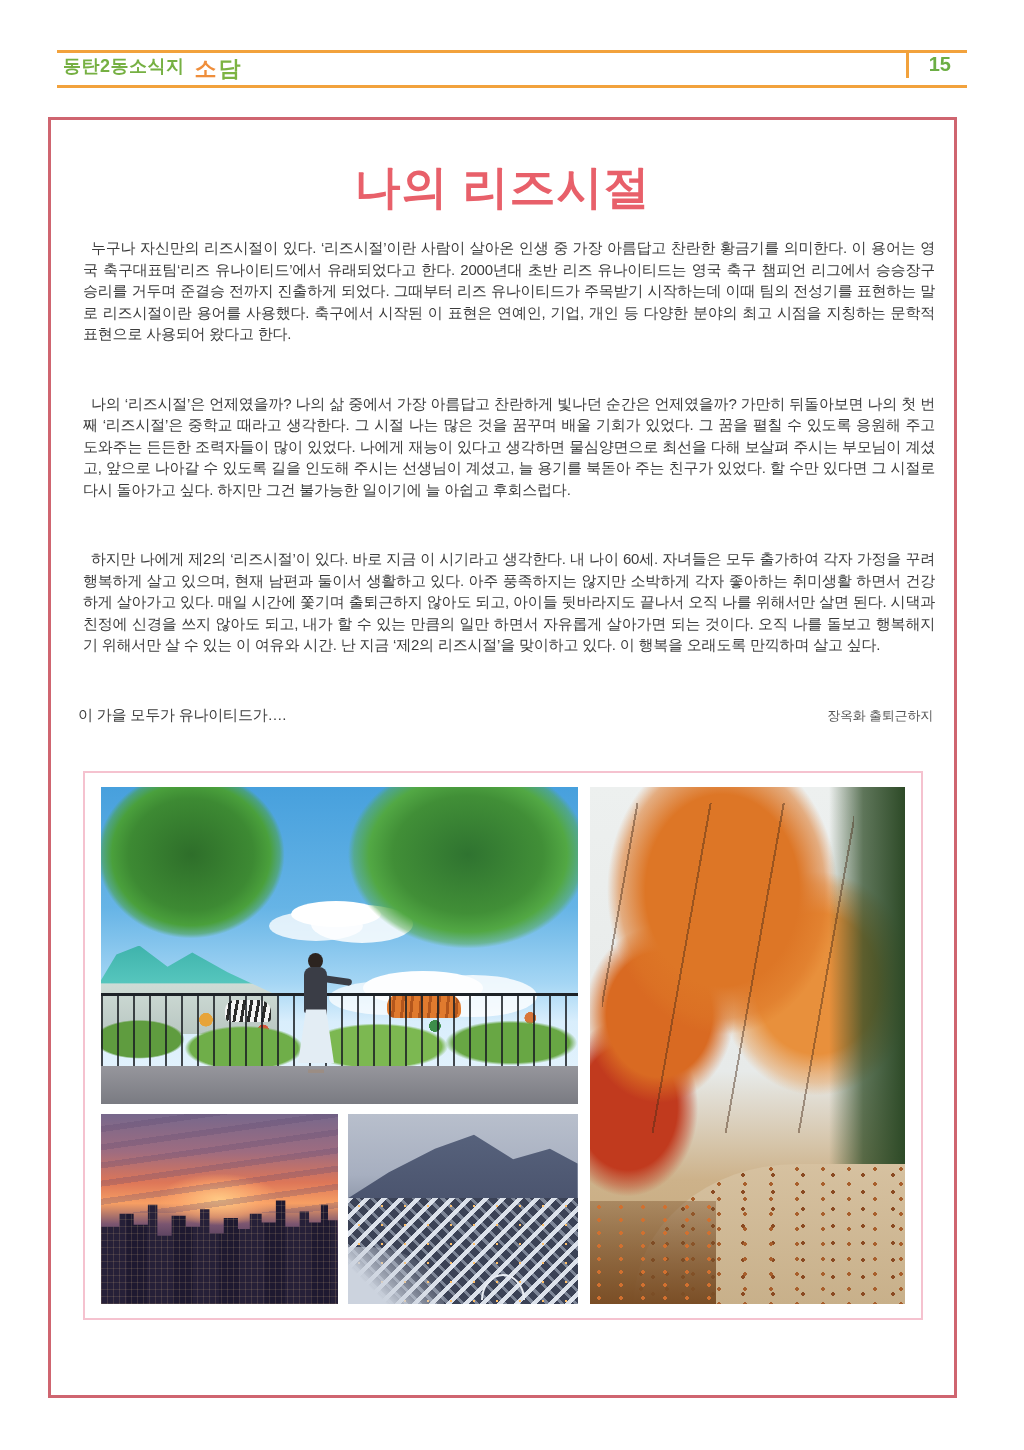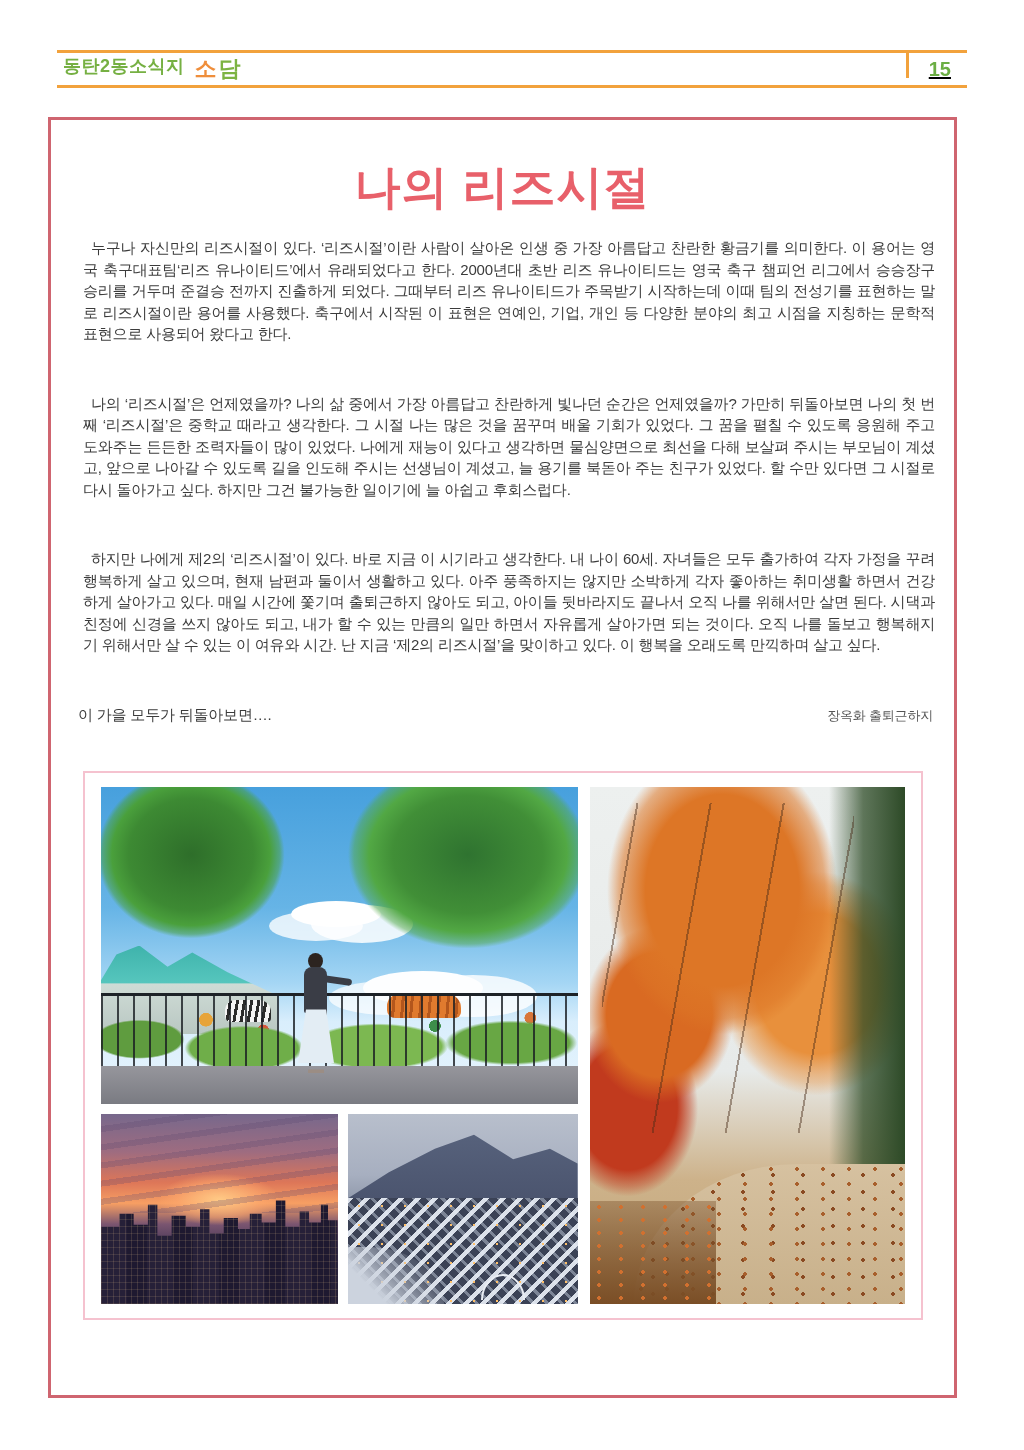--- a/index.html
+++ b/index.html
@@ -9,21 +9,21 @@
 
   
   .masthead { position:absolute; left:57px; top:50px; width:910px; height:38px;
     border-top:3px solid #f2a23c; border-bottom:3px solid #f2a23c;
     display:flex; align-items:center; }
   .masthead-left { display:flex; align-items:flex-start; gap:10px; padding-left:6px; }
   .newsletter-name { color:#76b043; font-weight:bold; font-size:18px; letter-spacing:.5px; }
   .logo { font-weight:bold; font-size:22px; letter-spacing:2px; }
   .logo .lg1 { color:#ef8e3b; }
   .logo .lg2 { color:#7cb342; }
-  .masthead-right { margin-left:auto; display:flex; align-items:center; height:100%;text-decoration:underline; }
+  .masthead-right { margin-left:auto; display:flex; align-items:flex-start; height:100%; }
   .masthead-tick { width:3px; height:25px; background:#f2a23c; align-self:flex-start; }
   .page-number { color:#6cae44; font-size:20px; font-weight:bold; padding:0 16px 0 20px; }
 
   
   .frame { position:absolute; left:48px; top:117px; width:909px; height:1281px;
     border:3px solid #cf6570; background:#fff; }
 
   .article-title { margin-top:41px; text-align:center; color:#e8606a;
     font-size:46px; line-height:52px; font-weight:800; letter-spacing:1px; }
 
@@ -158,21 +158,21 @@
 
   <div class="frame">
 
     <h1 class="article-title">나의 리즈시절</h1>
 
     <div class="article">
       <p>누구나 자신만의 리즈시절이 있다. ‘리즈시절’이란 사람이 살아온 인생 중 가장 아름답고 찬란한 황금기를 의미한다. 이 용어는 영국 축구대표팀‘리즈 유나이티드’에서 유래되었다고 한다. 2000년대 초반 리즈 유나이티드는 영국 축구 챔피언 리그에서 승승장구 승리를 거두며 준결승 전까지 진출하게 되었다. 그때부터 리즈 유나이티드가 주목받기 시작하는데 이때 팀의 전성기를 표현하는 말로 리즈시절이란 용어를 사용했다. 축구에서 시작된 이 표현은 연예인, 기업, 개인 등 다양한 분야의 최고 시점을 지칭하는 문학적 표현으로 사용되어 왔다고 한다.</p>
       <p>나의 ‘리즈시절’은 언제였을까? 나의 삶 중에서 가장 아름답고 찬란하게 빛나던 순간은 언제였을까? 가만히 뒤돌아보면 나의 첫 번째 ‘리즈시절’은 중학교 때라고 생각한다. 그 시절 나는 많은 것을 꿈꾸며 배울 기회가 있었다. 그 꿈을 펼칠 수 있도록 응원해 주고 도와주는 든든한 조력자들이 많이 있었다. 나에게 재능이 있다고 생각하면 물심양면으로 최선을 다해 보살펴 주시는 부모님이 계셨고, 앞으로 나아갈 수 있도록 길을 인도해 주시는 선생님이 계셨고, 늘 용기를 북돋아 주는 친구가 있었다. 할 수만 있다면 그 시절로 다시 돌아가고 싶다. 하지만 그건 불가능한 일이기에 늘 아쉽고 후회스럽다.</p>
       <p>하지만 나에게 제2의 ‘리즈시절’이 있다. 바로 지금 이 시기라고 생각한다. 내 나이 60세. 자녀들은 모두 출가하여 각자 가정을 꾸려 행복하게 살고 있으며, 현재 남편과 둘이서 생활하고 있다. 아주 풍족하지는 않지만 소박하게 각자 좋아하는 취미생활 하면서 건강하게 살아가고 있다. 매일 시간에 쫓기며 출퇴근하지 않아도 되고, 아이들 뒷바라지도 끝나서 오직 나를 위해서만 살면 된다. 시댁과 친정에 신경을 쓰지 않아도 되고, 내가 할 수 있는 만큼의 일만 하면서 자유롭게 살아가면 되는 것이다. 오직 나를 돌보고 행복해지기 위해서만 살 수 있는 이 여유와 시간. 난 지금 ‘제2의 리즈시절’을 맞이하고 있다. 이 행복을 오래도록 만끽하며 살고 싶다.</p>
       <div class="closing-row">
-        <span class="closing">이 가을 모두가 뒤돌아보면….</span>
+        <span class="closing">이 가을 모두가 유나이티드가….</span>
         <span class="byline">장옥화 출퇴근하지</span>
       </div>
     </div>
 
     <div class="collage">
       <div class="collage-inner">
 
         <div class="col-left">
 
           <div class="photo photo-park">

